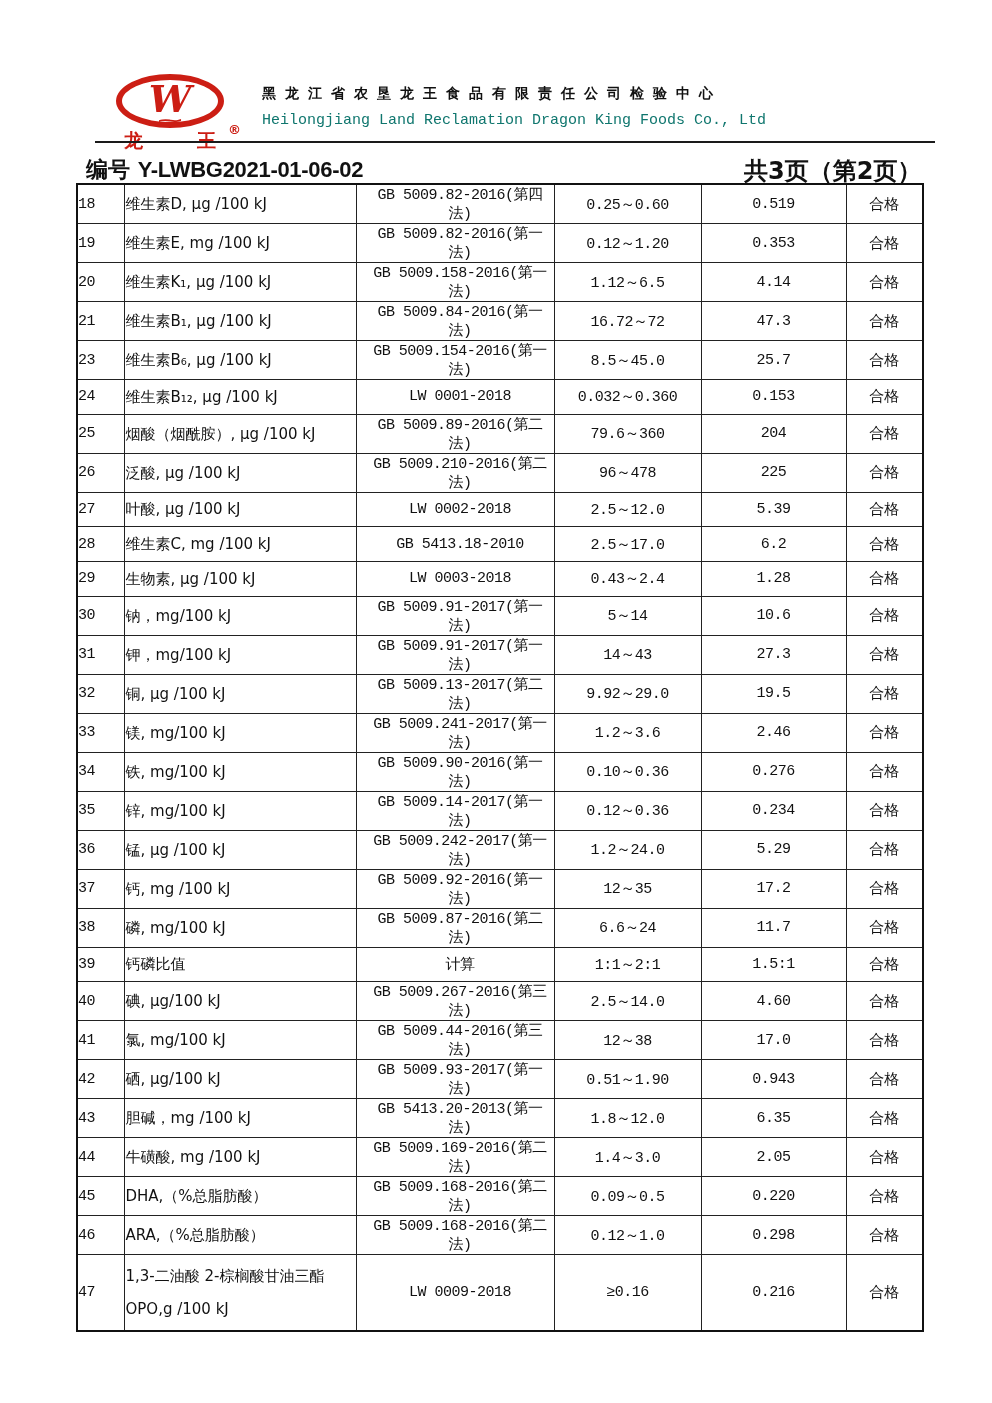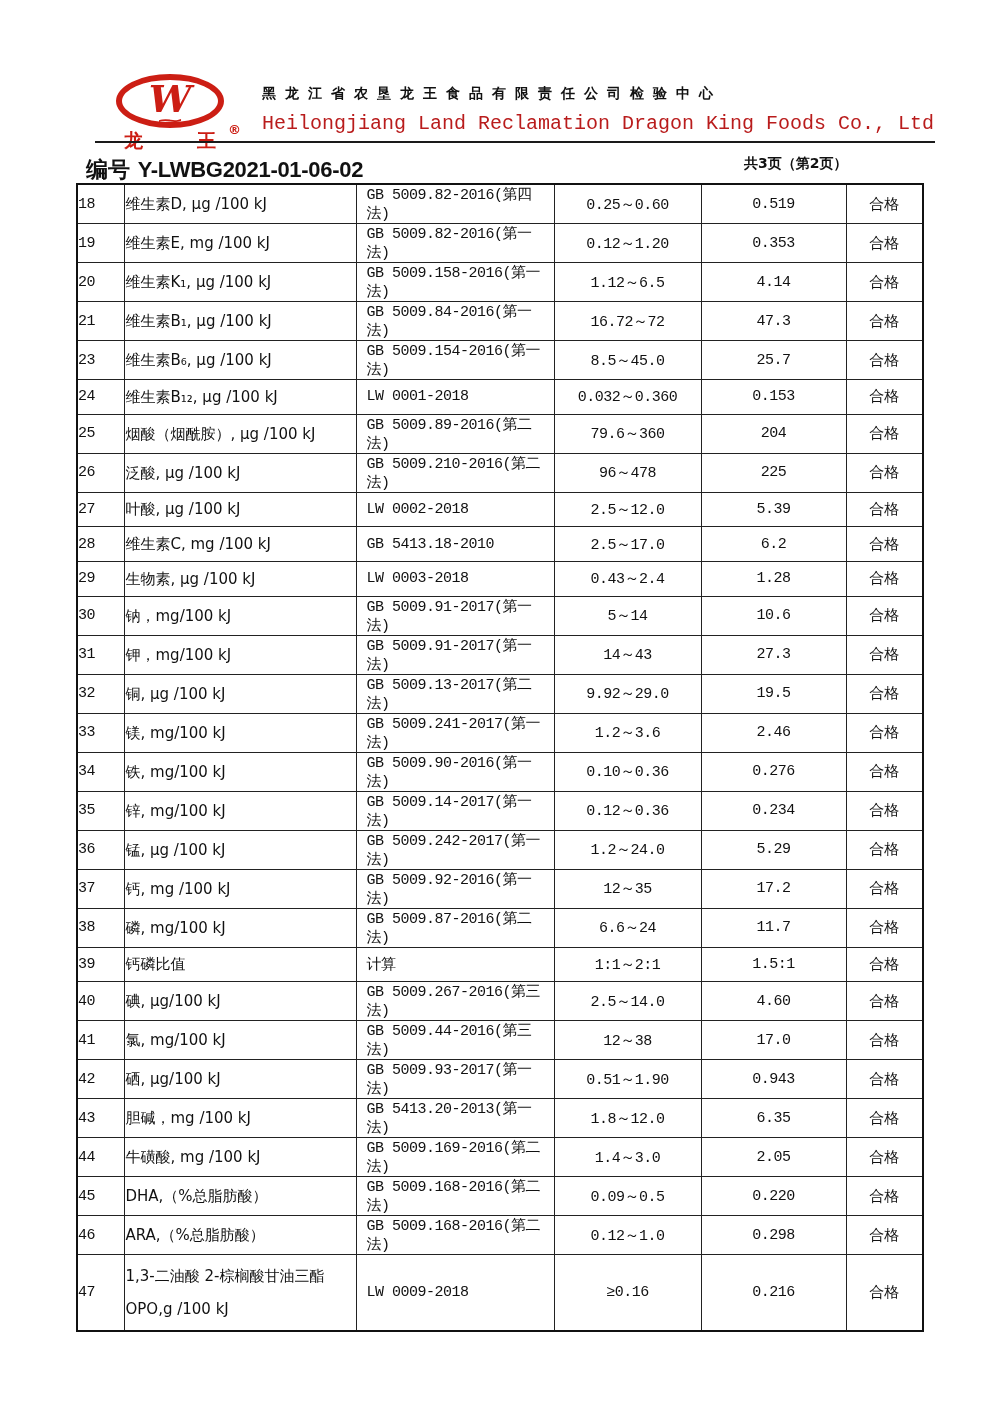--- a/index.html
+++ b/index.html
@@ -50,54 +50,54 @@
     font-size: 13px; font-weight: 700;
   }
   .title-cn {
     position: absolute; left: 262px; top: 85px;
     font-size: 14px; font-weight: 600; letter-spacing: 9px;
     white-space: nowrap; color: #111;
   }
   .title-en {
     position: absolute; left: 262px; top: 112px;
     font-family: "Liberation Mono", "DejaVu Sans Mono", monospace;
-    font-size: 20px; font-weight: 500; white-space: nowrap; color: #b91c1c;
+    font-size: 15px; font-weight: 500; white-space: nowrap; color: #0f766e;
   }
   .header-rule {
     position: absolute; left: 95px; top: 141px;
     width: 840px; height: 2px; background: #1a1a1a;
   }
   .meta-number {
     position: absolute; left: 86px; top: 155px;
     font-size: 22px; font-weight: 700; white-space: nowrap;
   }
   .meta-number .code { font-family: "Liberation Sans", sans-serif; letter-spacing: -0.3px; }
   .meta-pages {
     position: absolute; left: 744px; top: 155px;
-    font-size: 14px; font-weight: 700; white-space: nowrap;
+    font-size: 24px; font-weight: 700; white-space: nowrap;
   }
 
   
   table.results {
     position: absolute; left: 76px; top: 183px;
     width: 846px;
     border-collapse: collapse; table-layout: fixed;
     border: 2px solid #111;
   }
   table.results td {
     border: 1px solid #222;
     height: 34.7px;
     font-size: 15px;
     vertical-align: middle;
     overflow: hidden;
     background: #fff;
   }
   td.c-no     { text-align: left; }
   td.c-item   { text-align: left; padding-left: 1px; white-space: pre-line; line-height: 2.15; }
-  td.c-method { text-align: left; padding-left: 10px; margin-top: 23px; }
+  td.c-method { text-align: center; padding-left: 10px; margin-top: 23px; }
   td.c-range, td.c-value, td.c-result { text-align: center; }
   td.c-no, td.c-method, td.c-range, td.c-value {
     font-family: "Liberation Mono", "DejaVu Sans Mono", "DejaVu Sans", monospace;
     letter-spacing: -0.5px;
   }
   tbody tr:last-child td { height: 76px; }
 </style>
 </head>
 <body style="--brand: #cc1e14;">
 

